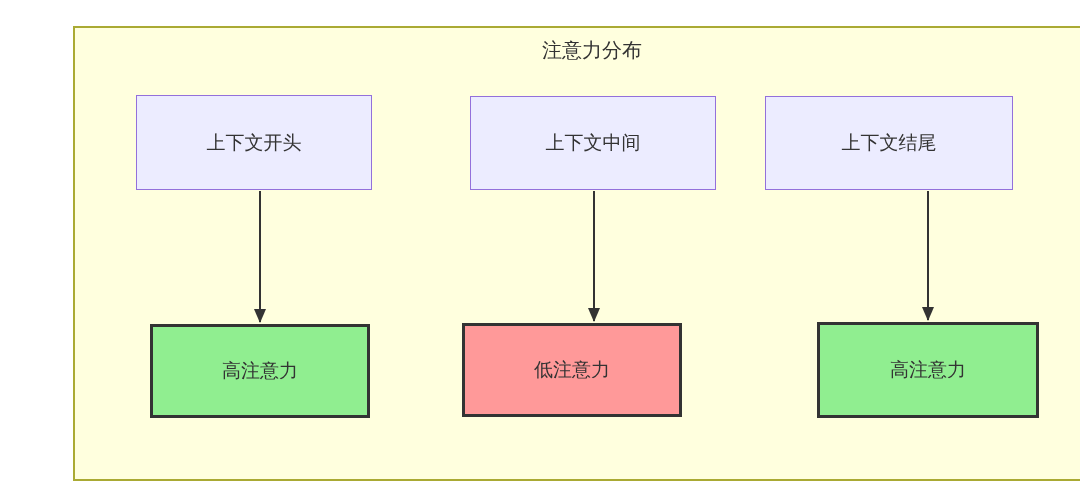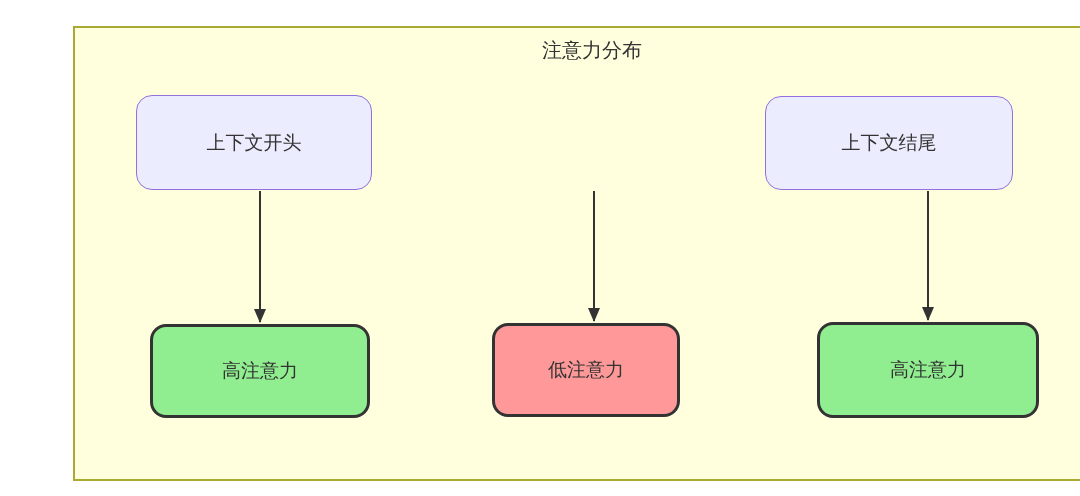--- a/index.html
+++ b/index.html
@@ -51,34 +51,33 @@
   }
   .arrowhead { fill: var(--arrow); }
   .node {
     position: absolute;
     display: flex;
     align-items: center;
     justify-content: center;
     text-align: center;
     font-size: 19px;
     color: var(--text);
-    border-radius: 16px;
   }
   .top-node {
     background: var(--top-node-fill);
     border: 1.5px solid var(--top-node-border);
   }
   .bottom-node {
     border: 3px solid var(--bottom-node-border);
   }
   .node-a { left: 61px;  top: 67px; width: 236px; height: 95px; }
   .node-b { left: 395px; top: 68px; width: 246px; height: 94px; }
   .node-c { left: 690px; top: 68px; width: 248px; height: 94px; }
   .node-d { left: 75px;  top: 296px; width: 220px; height: 94px; }
-  .node-e { left: 417px; top: 295px; width: 188px; height: 94px; font-family: Liberation Mono, monospace; }
+  .node-e { left: 387px; top: 295px; width: 220px; height: 94px; font-family: Liberation Mono, monospace; }
   .node-f { left: 742px; top: 294px; width: 222px; height: 96px; }
 </style>
 </head>
 <body>
 
 <div class="canvas">
   <div class="cluster">
 
     <div class="cluster-title">注意力分布</div>
 
@@ -89,20 +88,23 @@
         </marker>
       </defs>
       <line class="edge" x1="185" y1="163" x2="185" y2="294" marker-end="url(#arrow)"></line>
       <line class="edge" x1="519" y1="163" x2="519" y2="293" marker-end="url(#arrow)"></line>
       <line class="edge" x1="853" y1="163" x2="853" y2="292" marker-end="url(#arrow)"></line>
     </svg>
 
     <div class="node top-node node-a">
       <span>上下文开头</span>
     </div>
+    <div class="node top-node node-b">
+      <span>上下文中间</span>
+    </div>
     <div class="node top-node node-c">
       <span>上下文结尾</span>
     </div>
 
     <div class="node bottom-node node-d" style="background-color: rgb(144, 238, 144);">
       <span>高注意力</span>
     </div>
     <div class="node bottom-node node-e" style="background-color: rgb(255, 153, 153);">
       <span>低注意力</span>
     </div>

